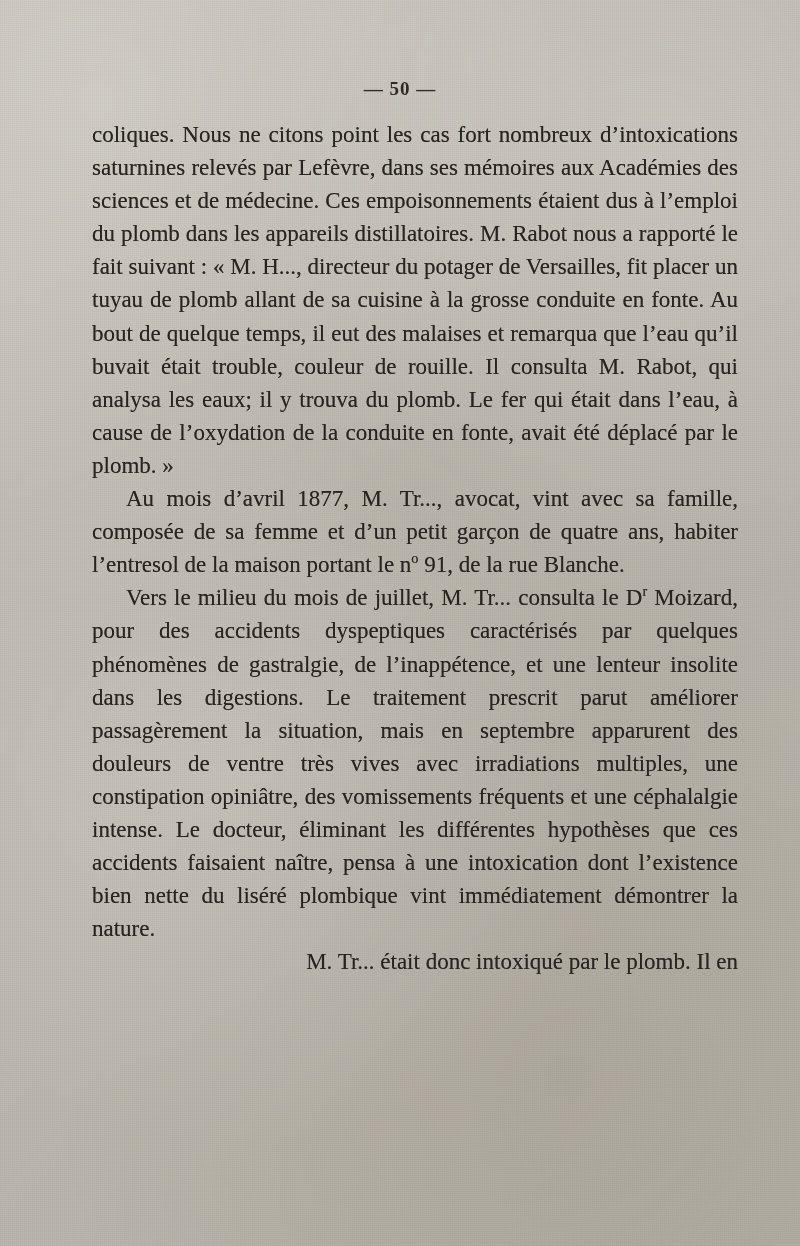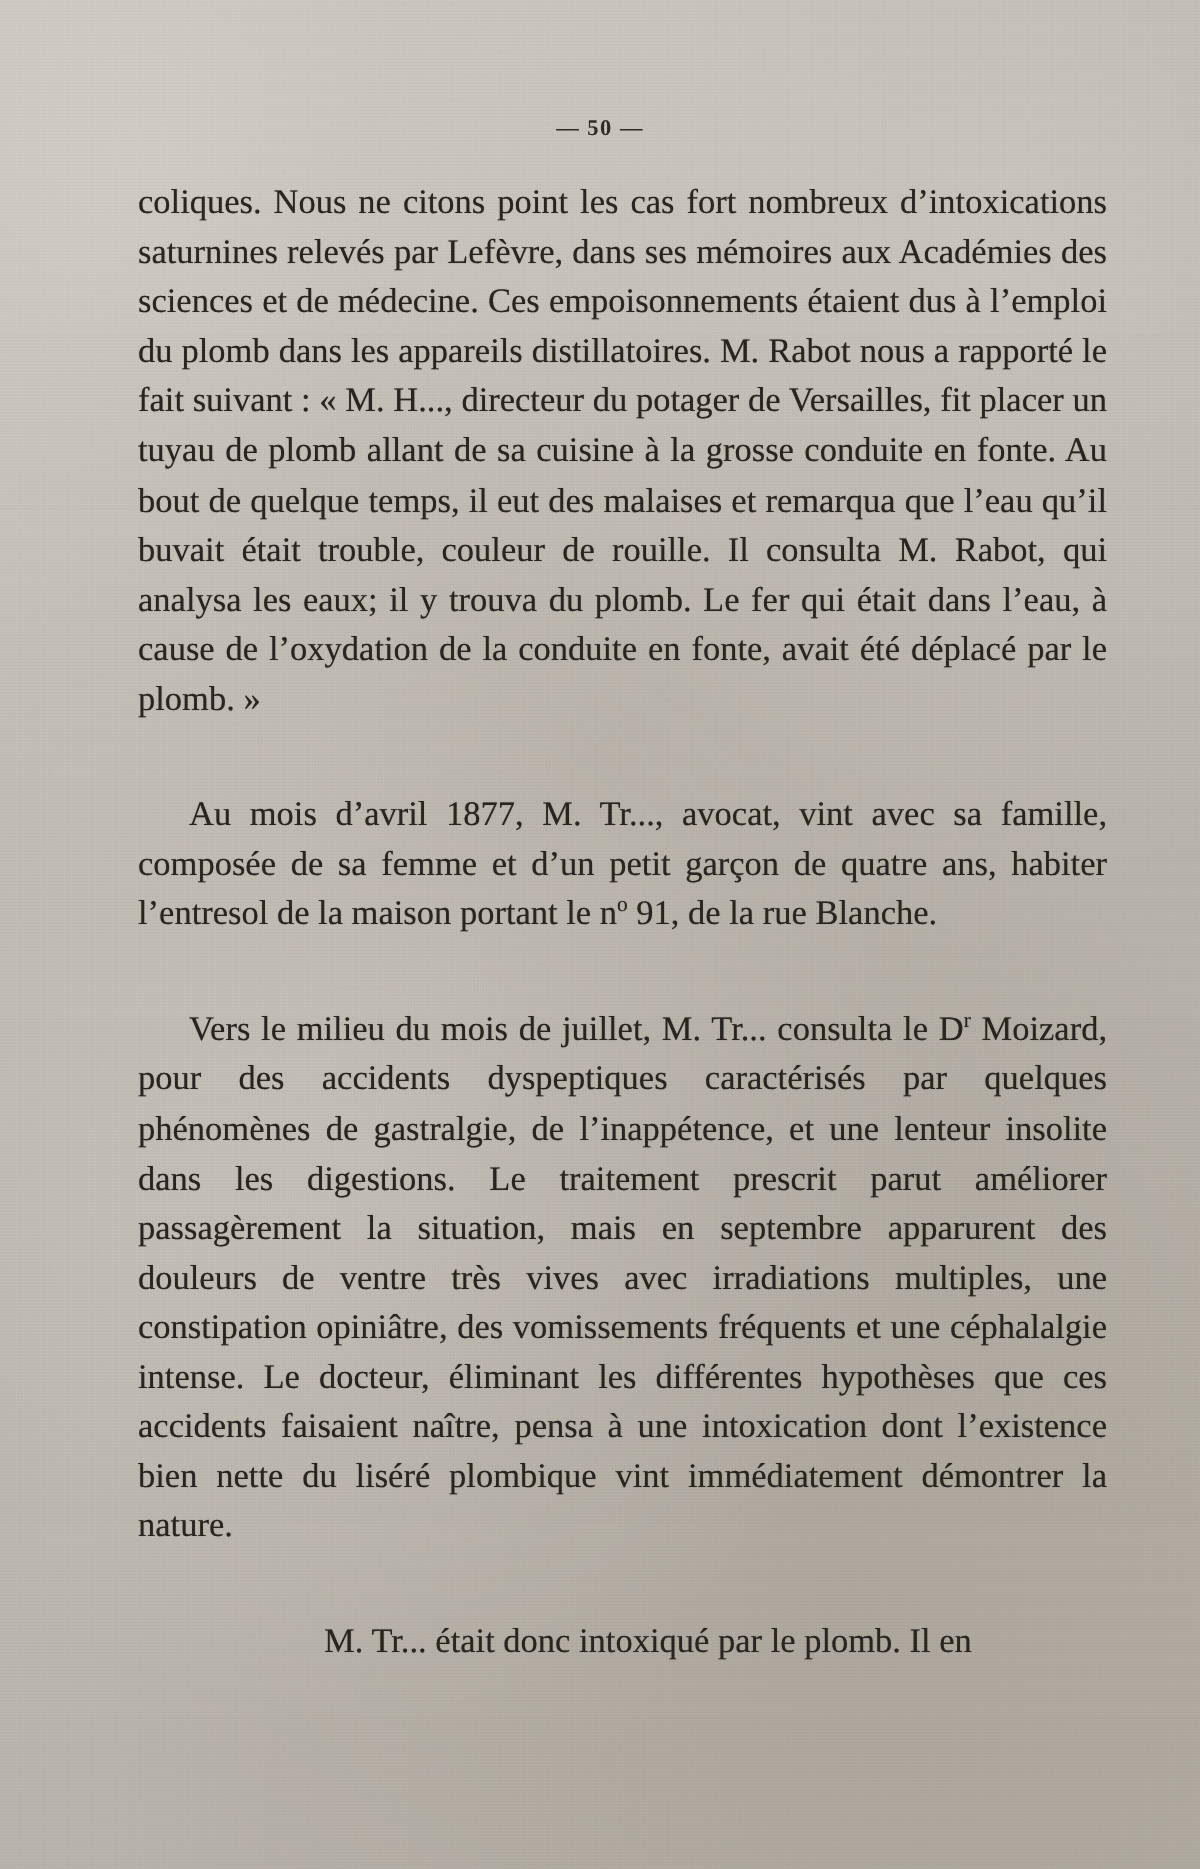--- a/index.html
+++ b/index.html
@@ -48,21 +48,21 @@
     width: 800px;
     height: 1246px;
   }
 
   .page-number {
     position: absolute;
     top: 78px;
     left: 0;
     width: 800px;
     text-align: center;
-    font-size: 15px;
+    font-size: 19px;
     font-weight: bold;
     color: #2e2a26;
     letter-spacing: 1px;
     font-family: "Liberation Serif", serif;
   }
 
   .textblock {
     position: absolute;
     top: 118px;
     left: 92px;
@@ -75,24 +75,23 @@
     font-family: "Liberation Serif", serif;
     text-shadow: 0 0 0.6px rgba(40,36,32,0.55);
   }
 
   .textblock p {
     margin: 0;
     text-align: justify;
   }
   .textblock p.indent {
     text-indent: 34px;
-    margin-top: 44px;
   }
   .textblock p:last-child {
-    text-align: center;
+    text-align: right;
   }
 
   
 
   sup.ord {
     font-size: 0.62em;
     vertical-align: super;
     line-height: 0;
   }
 

